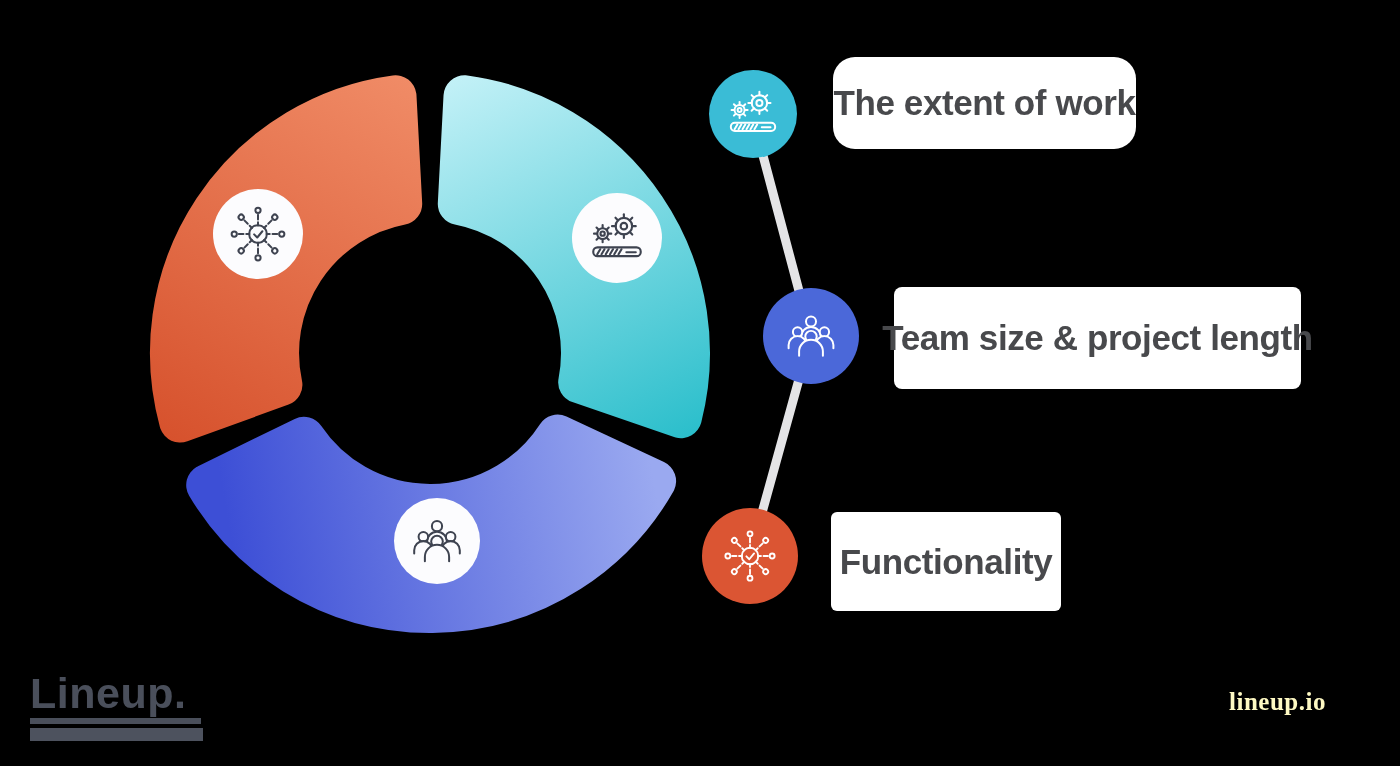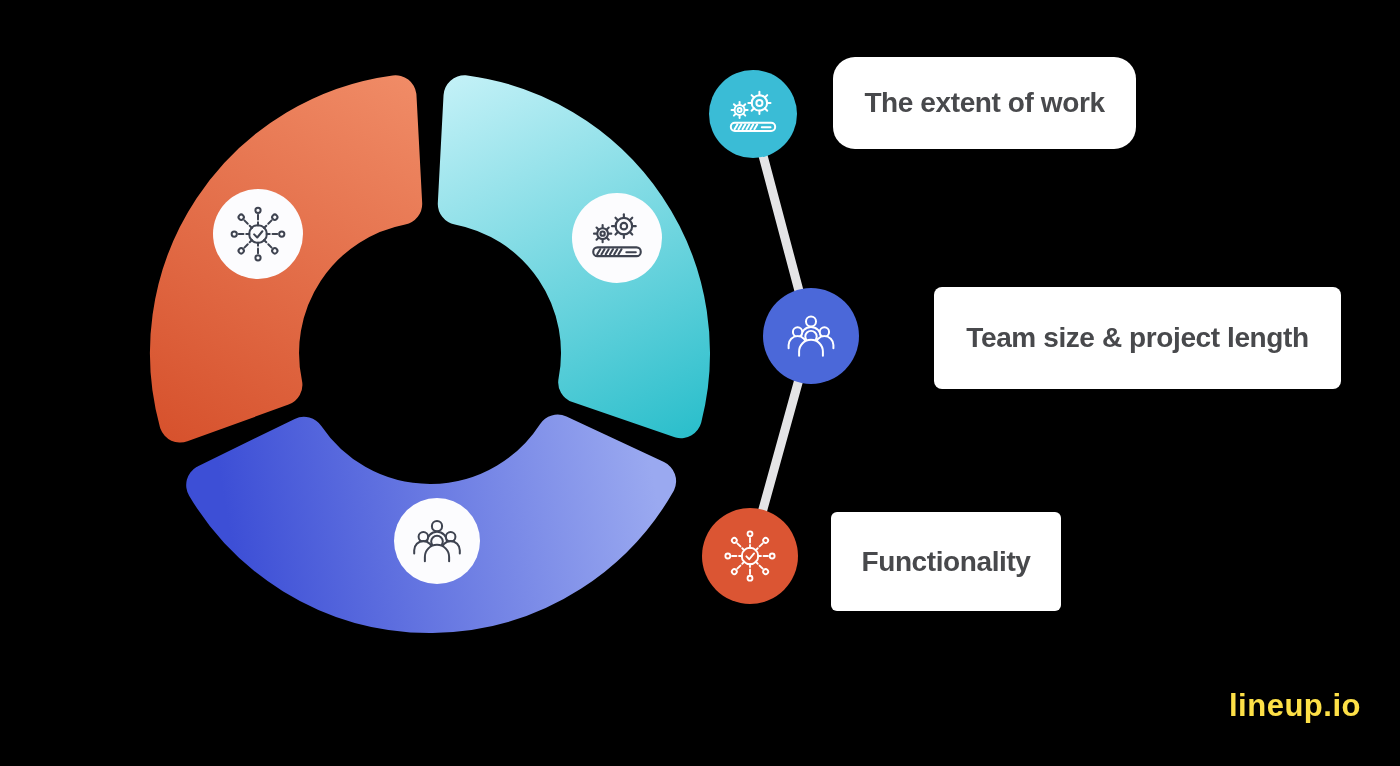--- a/index.html
+++ b/index.html
@@ -15,35 +15,35 @@
     display:flex;align-items:center;justify-content:center;color:#ffffff;
   }
   .badge1{left:709px;top:70px;width:88px;height:88px;}
   .badge2{left:763px;top:288px;width:96px;height:96px;}
   .badge3{left:702px;top:508px;width:96px;height:96px;}
   .badge svg{width:56px;height:56px;display:block;}
 
   .card{
     position:absolute;background:#ffffff;border-radius:22px;
     display:flex;align-items:center;justify-content:center;
-    color:#48494C;font-weight:700;font-size:28px;letter-spacing:-0.4px;
+    color:#48494C;font-weight:700;font-size:35px;letter-spacing:-0.4px;
     white-space:nowrap;box-shadow:0 6px 18px rgba(0,0,0,0.85);
   }
   .card1{left:833px;top:57px;width:303px;height:92px;}
-  .card2{left:894px;top:287px;width:407px;height:102px;border-radius:8px;margin-left:40px;}
+  .card2{left:894px;top:287px;width:407px;height:102px;border-radius:8px;}
   .card3{left:831px;top:512px;width:230px;height:99px;border-radius:6px;}
 
   .logo{position:absolute;left:30px;top:672px;}
   .logo-text{font-size:43px;line-height:1;font-weight:800;color:#4A4F5B;letter-spacing:0.5px;}
   .logo-rule{width:171px;height:6px;background:#4A4F5B;margin-top:3px;}
   .logo-tagline{width:173px;height:13px;background:#515663;opacity:0.95;margin-top:4px;}
 
   .watermark{
     position:absolute;left:1229px;top:688px;
-    font-size:31px;font-weight:700;color:#fde047;letter-spacing:0.5px;
+    font-size:25px;font-weight:700;color:#fef9c3;letter-spacing:0.5px;font-family:Liberation Serif, serif;
   }
 </style>
 </head>
 <body>
 
 <div class="stage">
 
   <svg id="diagram-svg" viewBox="0 0 1400 766">
     <defs id="dyn-defs">
 
@@ -165,15 +165,20 @@
 
   <div class="badge badge3" style="background: rgb(219, 85, 51); --icon-bg: #DB5533;">
     <svg viewBox="0 0 48 48">
         <use href="#icon-network-gear"></use>
       </svg>
   </div>
   <div class="card card3">
     <span>Functionality</span>
   </div>
 
+  <div class="logo">
+    <div class="logo-text">Lineup.</div>
+    <div class="logo-rule"></div>
+    <div class="logo-tagline"></div>
+  </div>
 
   <div class="watermark">lineup.io</div>
 </div>
 
 </body></html>

